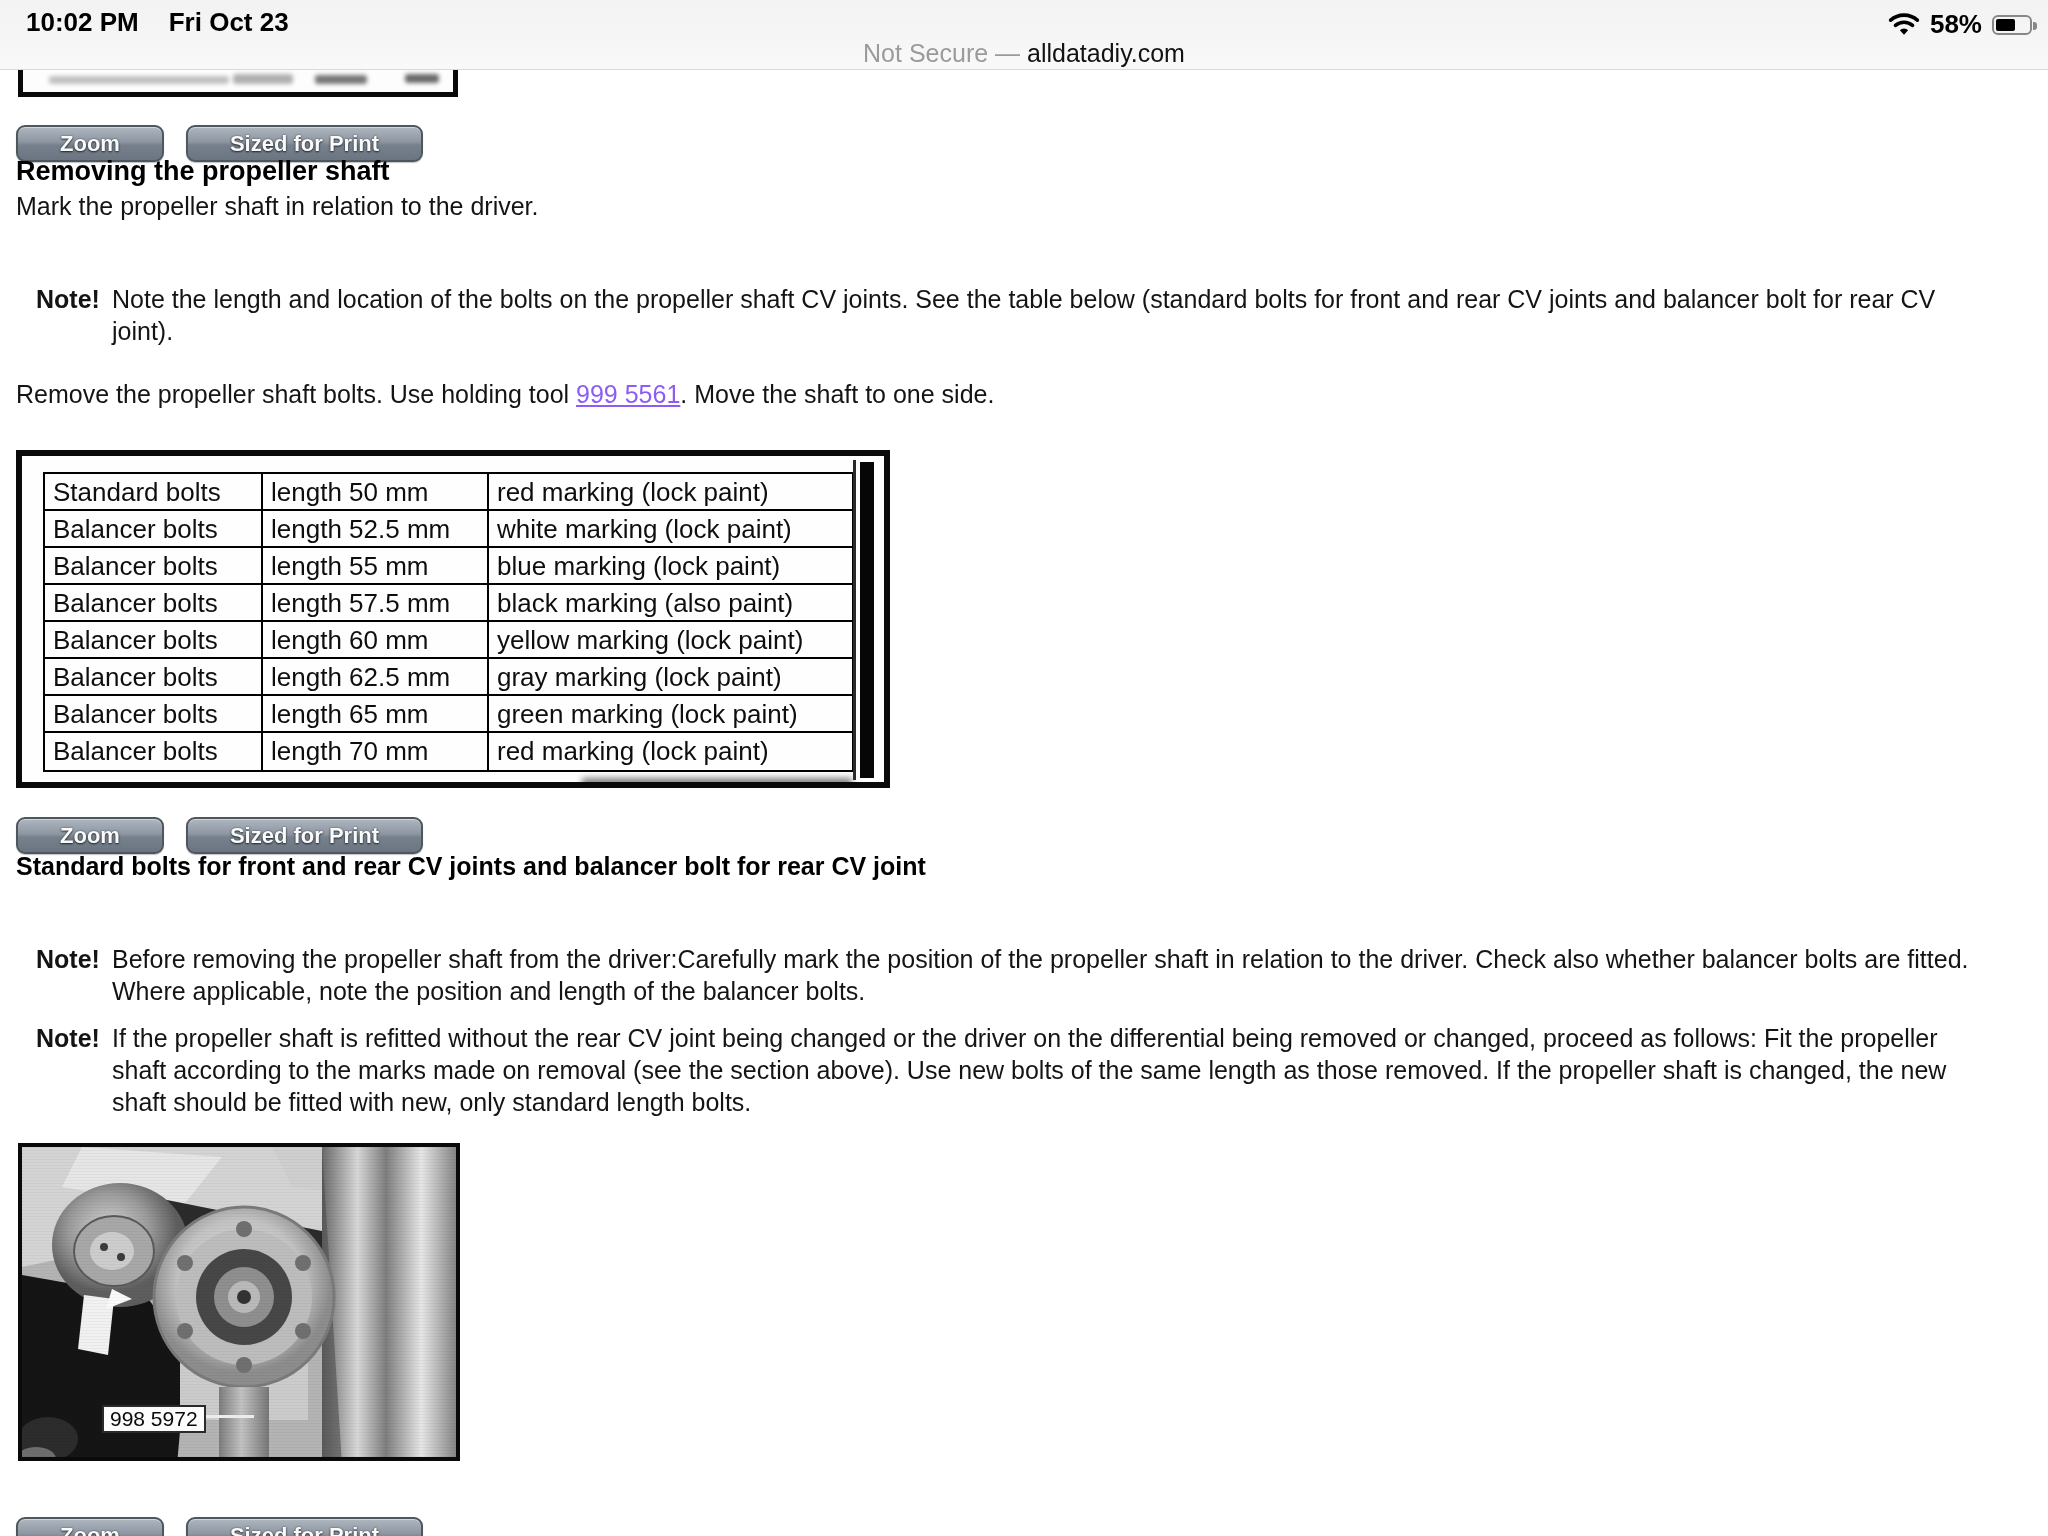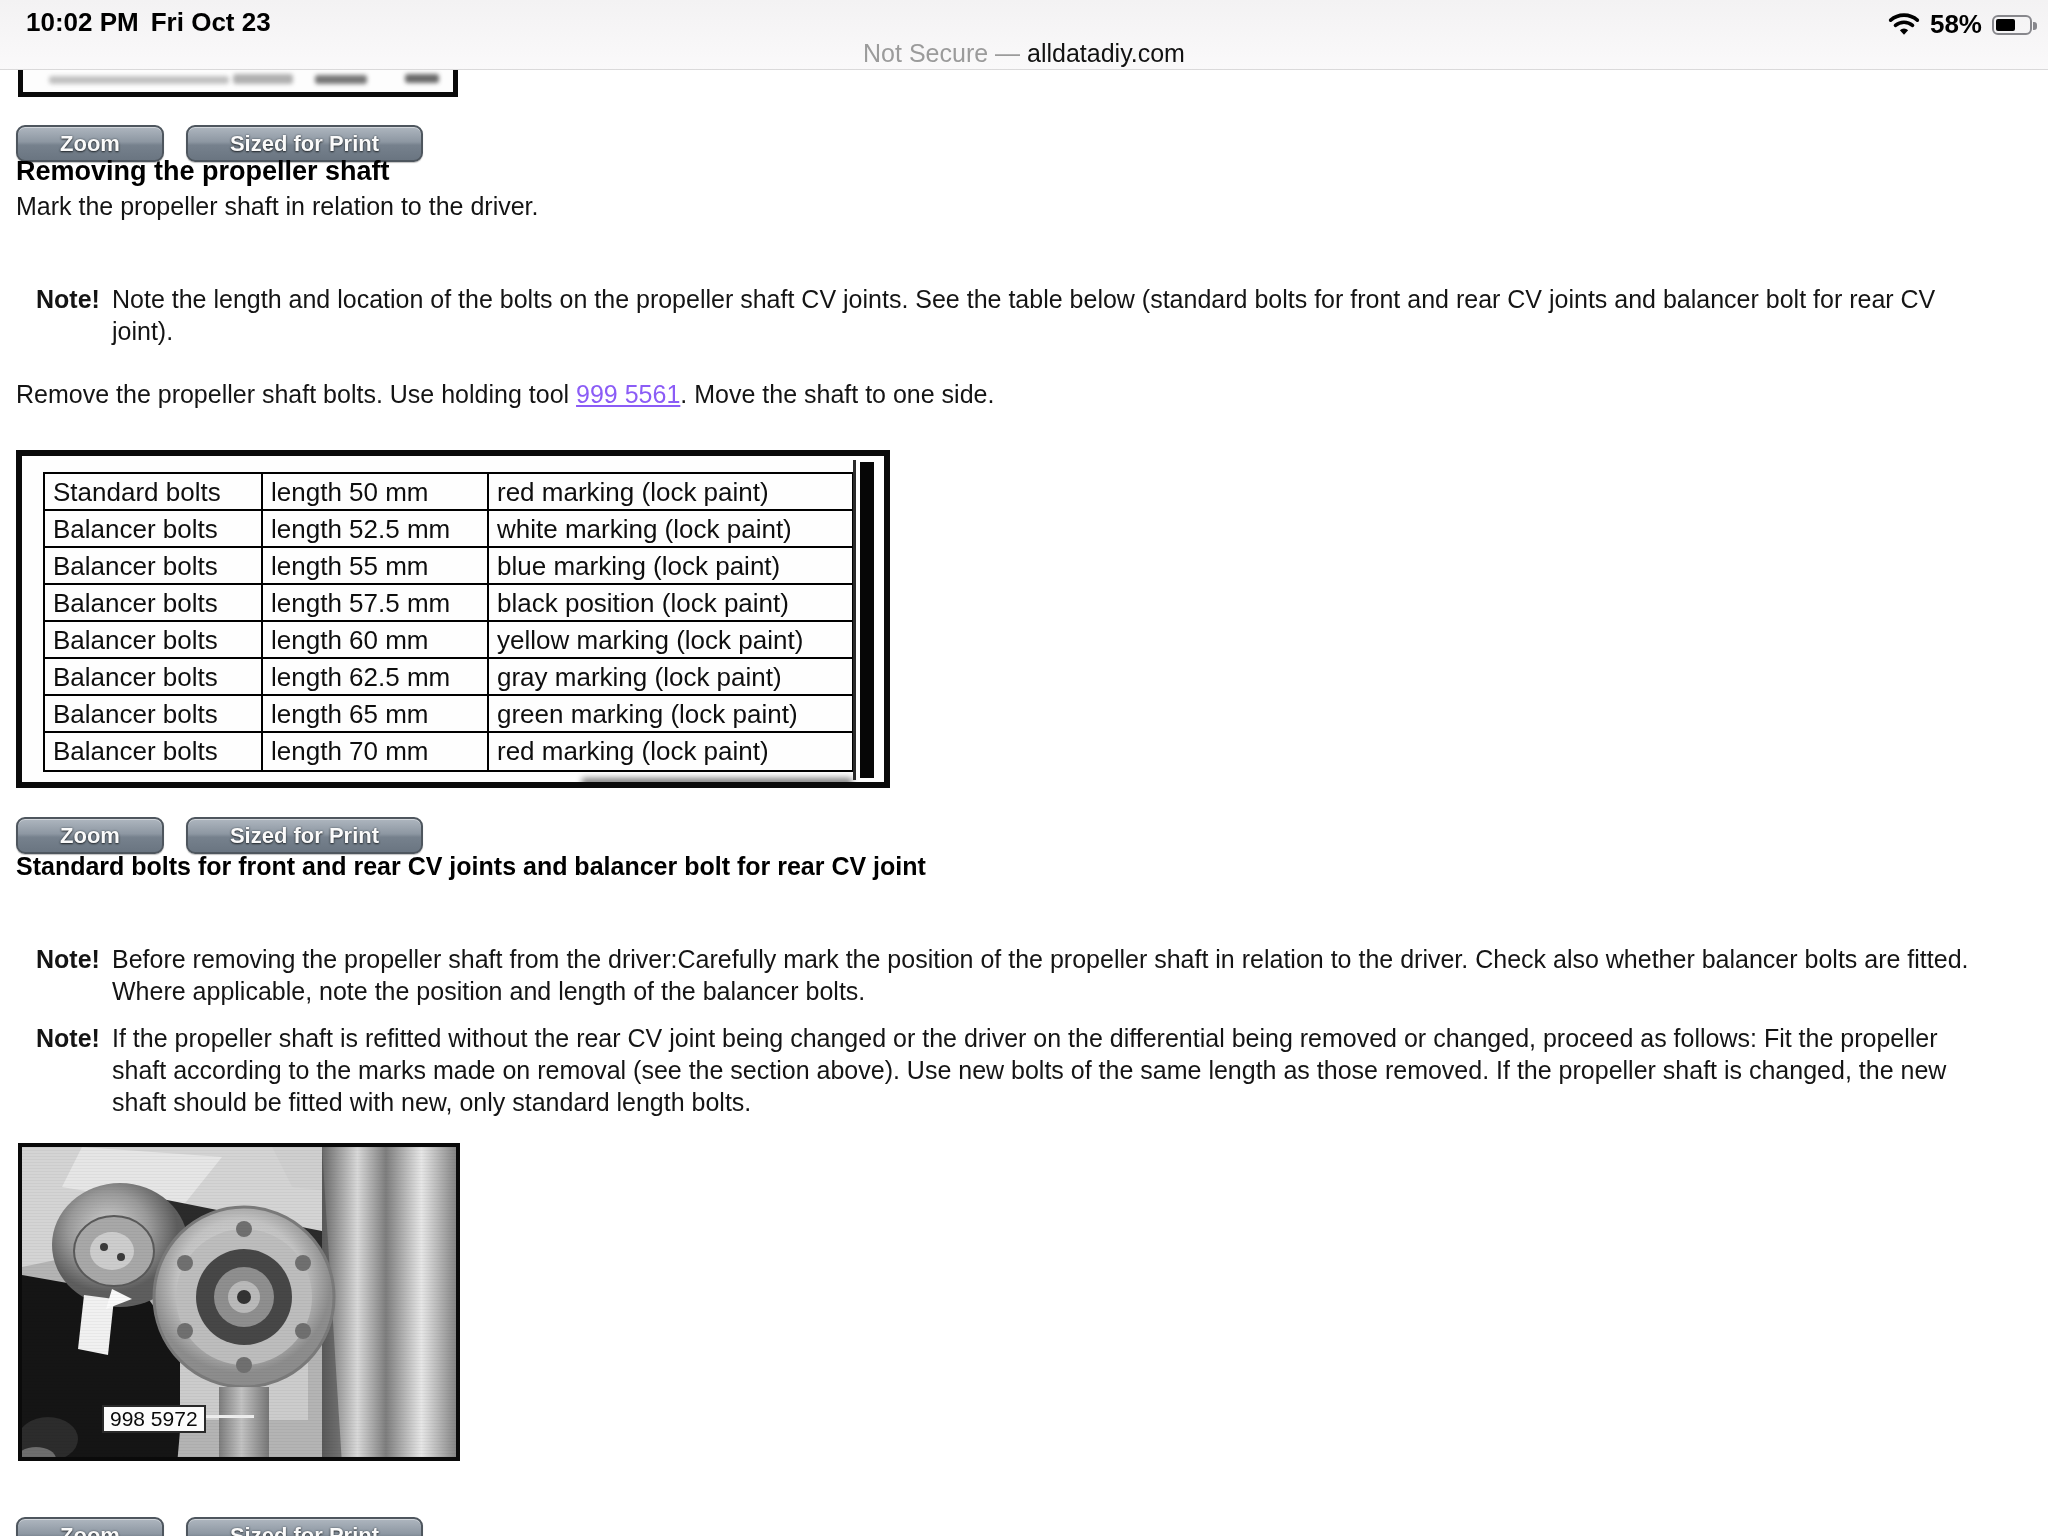--- a/index.html
+++ b/index.html
@@ -3,21 +3,21 @@
 <meta charset="utf-8">
 <style>
   * { margin:0; padding:0; box-sizing:border-box; }
   html,body { background:#fff; }
   body { font-family:"Liberation Sans","DejaVu Sans",sans-serif; color:#111; }
   #canvas { position:relative; width:2048px; height:1536px; overflow:hidden; background:#fff; }
 
   
   #chrome { position:absolute; top:0; left:0; width:2048px; height:70px;
             background:linear-gradient(#f3f2f3,#faf9fa); border-bottom:1px solid rgba(0,0,0,.10); z-index:5; }
-  .statusbar-left { position:absolute; top:7px; left:26px; display:flex; gap:12px;
+  .statusbar-left { position:absolute; top:7px; left:26px; display:flex; gap:30px;
                     font-size:26px; font-weight:600; color:#000; }
   .statusbar-right { position:absolute; top:9px; right:16px; display:flex; align-items:center; gap:10px;
                      font-size:26px; font-weight:600; color:#000; }
   .wifi { width:32px; height:24px; display:block; }
   .battery { position:relative; width:40px; height:20px; border:2px solid #87878c; border-radius:6px;
              display:flex; align-items:center; padding:2px; }
   .battery-fill { height:12px; width:58%; background:#000; border-radius:2px; }
   .battery-nub { position:absolute; right:-7px; top:5px; width:4px; height:8px;
                  background:#87878c; border-radius:0 3px 3px 0; }
   .urlbar { position:absolute; top:39px; left:0; width:100%; text-align:center; font-size:25px; }
@@ -143,21 +143,21 @@
           <div class="scan-cell c2">white marking (lock paint)</div>
         </div>
         <div class="scan-row">
           <div class="scan-cell c0">Balancer bolts</div>
           <div class="scan-cell c1">length 55 mm</div>
           <div class="scan-cell c2">blue marking (lock paint)</div>
         </div>
         <div class="scan-row">
           <div class="scan-cell c0">Balancer bolts</div>
           <div class="scan-cell c1">length 57.5 mm</div>
-          <div class="scan-cell c2">black position (lock paint)</div>
+          <div class="scan-cell c2">black marking (also paint)</div>
         </div>
         <div class="scan-row">
           <div class="scan-cell c0">Balancer bolts</div>
           <div class="scan-cell c1">length 60 mm</div>
           <div class="scan-cell c2">yellow marking (lock paint)</div>
         </div>
         <div class="scan-row">
           <div class="scan-cell c0">Balancer bolts</div>
           <div class="scan-cell c1">length 62.5 mm</div>
           <div class="scan-cell c2">gray marking (lock paint)</div>

